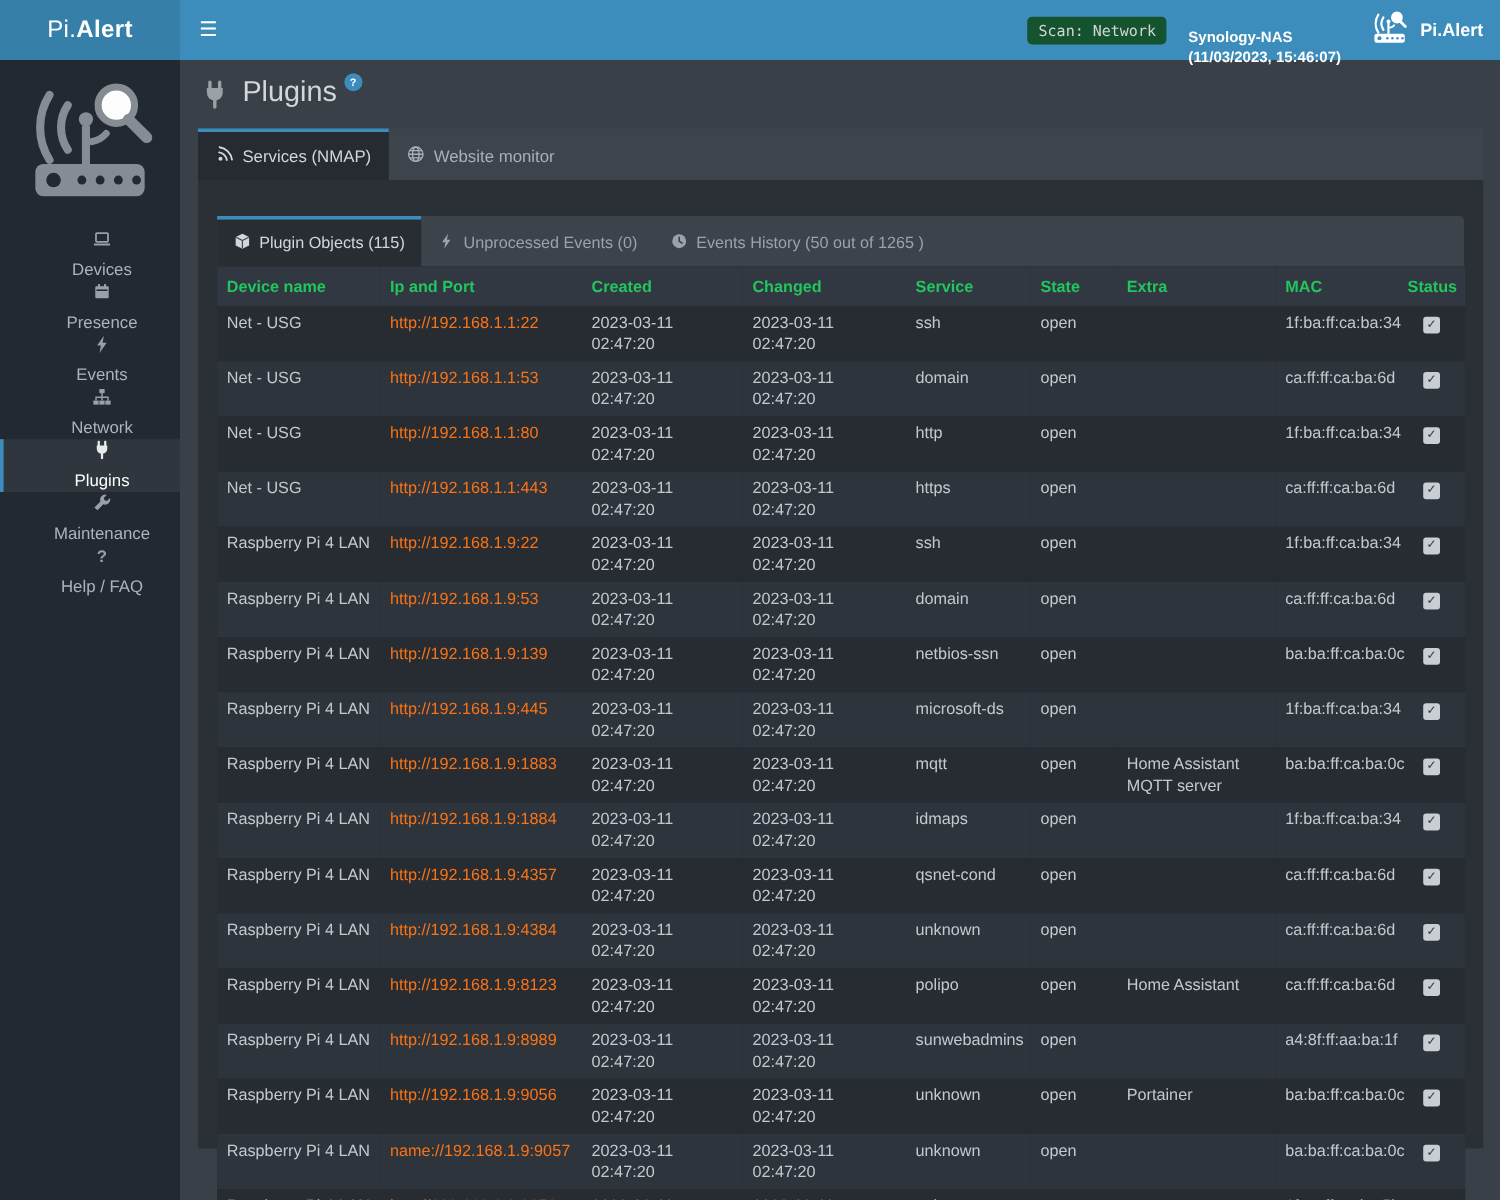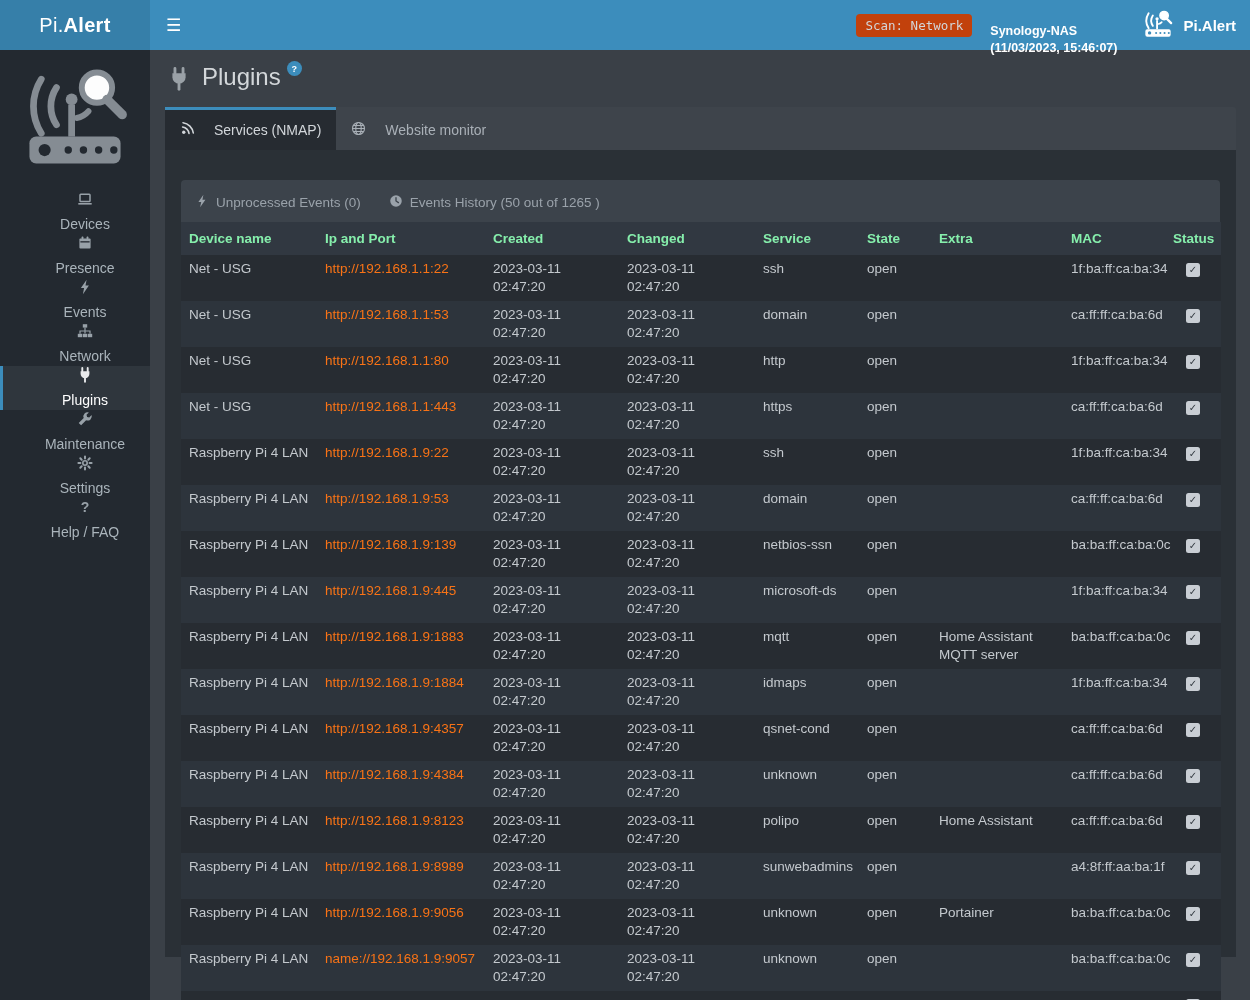--- a/index.html
+++ b/index.html
@@ -10,21 +10,21 @@
   .navbar { position:absolute; top:0; left:0; width:1250px; height:50px;
     background:#3c8dbc; display:flex; z-index:20; }
   .logo { width:150px; height:50px; background:#367fa9; color:#fff;
     display:flex; align-items:center; justify-content:center;
     font-size:20px; font-weight:300; letter-spacing:.3px; cursor:pointer; }
   .logo b { font-weight:700; }
   .nav-rest { flex:1; display:flex; align-items:center; }
   .hamburger { color:#fff; font-size:17px; padding:0 16px; height:50px;
     display:flex; align-items:center; cursor:pointer; }
   .nav-spacer { flex:1; }
-  .scan-badge { background:#c2410c; color:#d3d6d9;
+  .scan-badge { background:#14532d; color:#d3d6d9;
     font-family:"DejaVu Sans Mono","Liberation Mono",monospace;
     font-size:12.5px; padding:4px 9px; border-radius:4px; margin-right:18px; }
   .host-block { color:#fff; font-size:12.5px; font-weight:700;
     line-height:17px; margin-right:24px;margin-top:29px; }
   .nav-brand { display:flex; align-items:center; gap:8px; color:#fff;
     font-weight:700; font-size:15px; margin-right:14px; }
   .nav-brand svg { width:34px; height:30px; }
 
   
   .sidebar { position:absolute; top:50px; left:0; width:150px; height:950px;
@@ -46,36 +46,36 @@
     background:#3a4047; padding:13px 14px 0 15px; }
   .page-title { display:flex; align-items:flex-start; gap:11px; color:#d3d7da;
     font-size:24px; font-weight:500; padding-left:2px; }
   .page-title svg { width:24px; height:26px; color:#9aa1a7; margin-top:3px; }
   .help-badge { width:15px; height:15px; border-radius:50%; background:#3c8dbc;
     color:#fff; font-size:9px; font-weight:700; display:flex; align-items:center;
     justify-content:center; margin-top:-2px; margin-left:-5px; cursor:pointer; }
 
   .tabs { display:flex; margin-top:15px; background:#3e444b;
     border-radius:3px 3px 0 0; height:43px; }
-  .tab { display:flex; align-items:center; gap:19px; padding:0 15px;
+  .tab { display:flex; align-items:center; gap:7px; padding:0 15px;
     font-size:14px; color:#a9b0b7; cursor:pointer; border-top:3px solid transparent; }
   .tab svg { width:15px; height:15px; }
   .tab.active { background:#262b31; border-top-color:#3c8dbc; color:#d2d6da; }
 
   .panel { background:#2a3036; height:807px; padding:30px 16px 0; }
 
   .inner-tabs { display:flex; background:#3c434b; border-radius:4px 4px 0 0; height:42px; }
   .itab { display:flex; align-items:center; gap:7px; padding:0 14px;
     font-size:13.5px; color:#9aa2aa; cursor:pointer; border-top:3px solid transparent; }
   .itab svg { width:14px; height:14px; }
   .itab.active { background:#272d33; border-top-color:#3c8dbc; color:#d2d6da; }
 
   table { width:100%; border-collapse:collapse; table-layout:fixed;
     background:#272d33; }
-  thead th { background:#313841; color:#86efac; font-size:13.5px; text-align:left;
+  thead th { background:#313841; color:#22c55e; font-size:13.5px; text-align:left;
     padding:9px 8px; font-weight:700; cursor:pointer; }
   thead th.center { text-align:center; }
   tbody td { font-size:13.5px; color:#c4c9ce; padding:5px 8px; line-height:18px;
     vertical-align:top; }
   tbody tr:nth-child(odd)  td { background:#272c32; }
   tbody tr:nth-child(even) td { background:#2d343c; }
   td a { color:#f97316; text-decoration:none; cursor:pointer; }
   td.center { text-align:center; }
   .cbx { display:inline-block; width:14px; height:14px; background:#c9ced4;
     border-radius:2.5px; color:#333a41; font-size:10px; line-height:14px;
@@ -191,31 +191,20 @@
       </div>
       <div class="menu-item">
         <span class="mi">
           <svg viewBox="0 0 16 16">
             <path d="M14.6 4.1a4.2 4.2 0 0 1-5.5 5.2l-5 5-2.4-2.4 5-5A4.2 4.2 0 0 1 11.9 1.4L9.5 3.8l0.6 2.1 2.1 0.6z" fill="currentColor"></path>
           </svg>
         </span>
         <span>Maintenance</span>
       </div>
       <div class="menu-item">
-        <span class="mi">
-          <svg viewBox="0 0 16 16" fill="none">
-            <circle cx="8" cy="8" r="2.2" stroke="currentColor" stroke-width="1.6"></circle>
-            <g stroke="currentColor" stroke-width="2" stroke-linecap="round">
-              <path d="M8 1.4v2M8 12.6v2M1.4 8h2M12.6 8h2M3.3 3.3l1.4 1.4M11.3 11.3l1.4 1.4M12.7 3.3l-1.4 1.4M4.7 11.3l-1.4 1.4"></path>
-            </g>
-          </svg>
-        </span>
-        <span>Settings</span>
-      </div>
-      <div class="menu-item">
         <span class="mi">?</span>
         <span>Help / FAQ</span>
       </div>
     </div>
 </div>
 
 <div class="content">
   <div class="page-title">
     <svg viewBox="0 0 16 16" fill="none">
       <path d="M5.3 1v3.2M10.7 1v3.2" stroke="currentColor" stroke-width="1.9" stroke-linecap="round"></path>
@@ -240,20 +229,27 @@
             <circle cx="8" cy="8" r="6.4"></circle>
             <ellipse cx="8" cy="8" rx="2.9" ry="6.4"></ellipse>
             <path d="M1.6 8h12.8M2.5 4.8h11M2.5 11.2h11"></path>
           </svg></span>
         <span>Website monitor</span>
       </div>
     </div>
 
   <div class="panel">
     <div class="inner-tabs" id="inner-tabs">
+        <div class="itab active">
+          <span><svg viewBox="0 0 16 16">
+              <path d="M8 0.8 14.4 4v8L8 15.2 1.6 12V4z" fill="currentColor"></path>
+              <path d="M8 7.4 1.9 4.3M8 7.4l6.1-3.1M8 7.4v7.4" stroke="#3c434b" stroke-width="1.1"></path>
+            </svg></span>
+          <span>Plugin Objects (115)</span>
+        </div>
         <div class="itab">
           <span><svg viewBox="0 0 16 16">
               <path d="M9.6 0.8 3.9 9h3.2l-1.2 6.2L11.9 6.6H8.5z" fill="currentColor"></path>
             </svg></span>
           <span>Unprocessed Events (0)</span>
         </div>
         <div class="itab">
           <span><svg viewBox="0 0 16 16" fill="none">
               <circle cx="8" cy="8" r="6.6" fill="currentColor"></circle>
               <path d="M8 4.2V8l2.8 1.8" stroke="#3c434b" stroke-width="1.5" stroke-linecap="round"></path>

